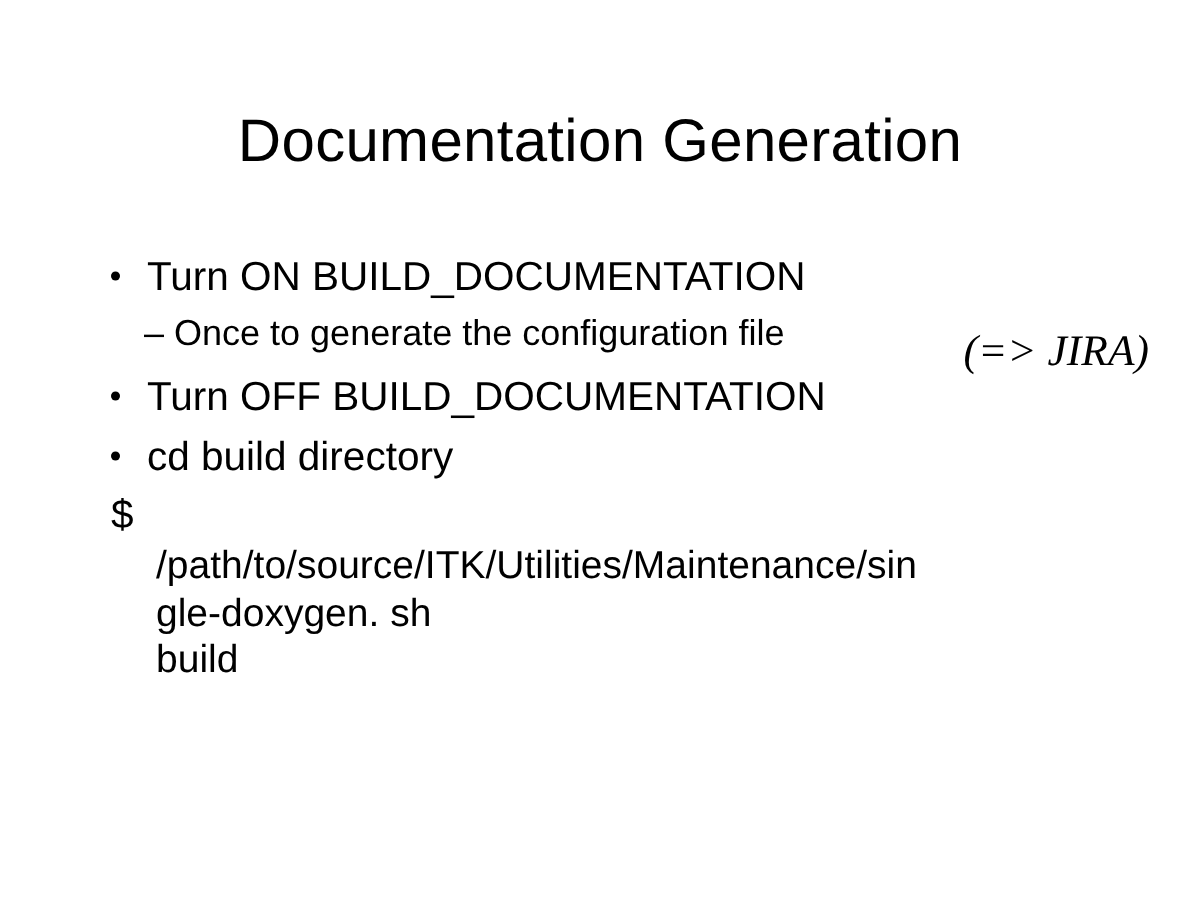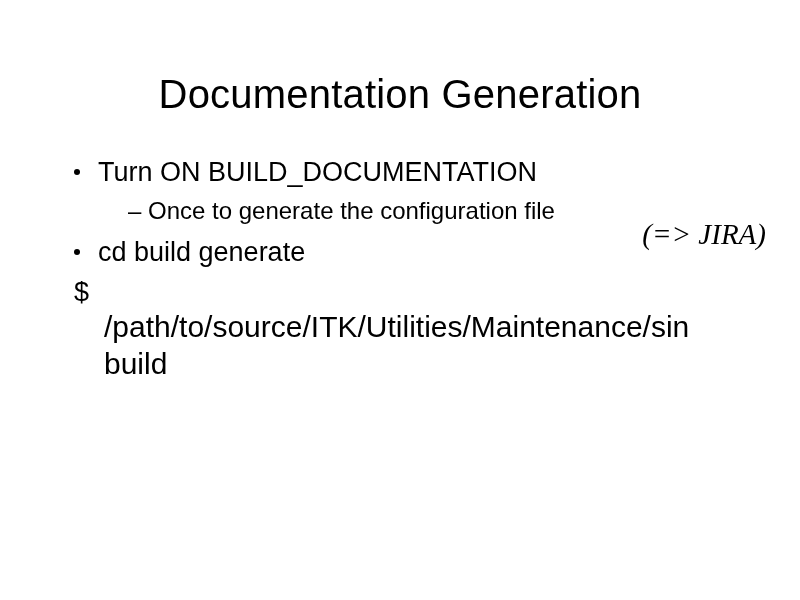--- a/index.html
+++ b/index.html
@@ -23,21 +23,21 @@
     top: 72px;
     left: 0;
     width: 800px;
     text-align: center;
     font-size: 40px;
     font-weight: 400;
     letter-spacing: 0.2px;
   }
   .body {
     position: absolute;
-    top: 156px;
+    top: 168px;
     left: 74px;
     width: 660px;
     font-size: 27px;
     line-height: 1.25;
   }
   .bullet-l1 {
     display: flex;
     align-items: flex-start;
     margin-bottom: 6px;
   }
@@ -47,36 +47,36 @@
     height: 6px;
     background: #000;
     border-radius: 50%;
     margin-top: 13px;
     margin-right: 18px;
   }
   .bullet-l1 .txt {
     flex: 1 1 auto;
   }
   .sub-wrap {
-    margin-left: 54px;
+    margin-left: 22px;
     margin-top: 6px;
     margin-bottom: 10px;
     font-size: 24px;
   }
   .sub-line {
     position: relative;
     margin-bottom: 4px;
   }
   .dollar-line {
     font-size: 27px;
     margin-top: 4px;
   }
   .cmd-block {
     margin-left: 30px;
-    font-size: 30px;
+    font-size: 26px;
     line-height: 1.22;
     word-break: break-all;
   }
   .jira {
     position: absolute;
     top: 218px;
     right: 34px;
     font-size: 29px;
     font-style: italic;
     font-family: "Times New Roman", Times, serif;
@@ -95,27 +95,32 @@
 
     <div class="bullet-l1">
       <span class="dot"></span>
       <span class="txt">Turn ON BUILD_DOCUMENTATION</span>
     </div>
 
     <div class="sub-wrap">
       <div class="sub-line">– Once to generate the configuration file</div>
     </div>
 
+    <div class="bullet-l1">
+      <span class="dot"></span>
+      <span class="txt">Turn OFF BUILD_DOCUMENTATION</span>
+    </div>
 
     <div class="bullet-l1">
       <span class="dot"></span>
-      <span class="txt">cd build generate</span>
+      <span class="txt">cd build directory</span>
     </div>
 
     <div class="dollar-line">$</div>
 
     <div class="cmd-block">
       <div>/path/to/source/ITK/Utilities/Maintenance/sin</div>
+      <div>gle-doxygen. sh</div>
       <div>build</div>
     </div>
 
   </div>
 </div>
 
 </body></html>

